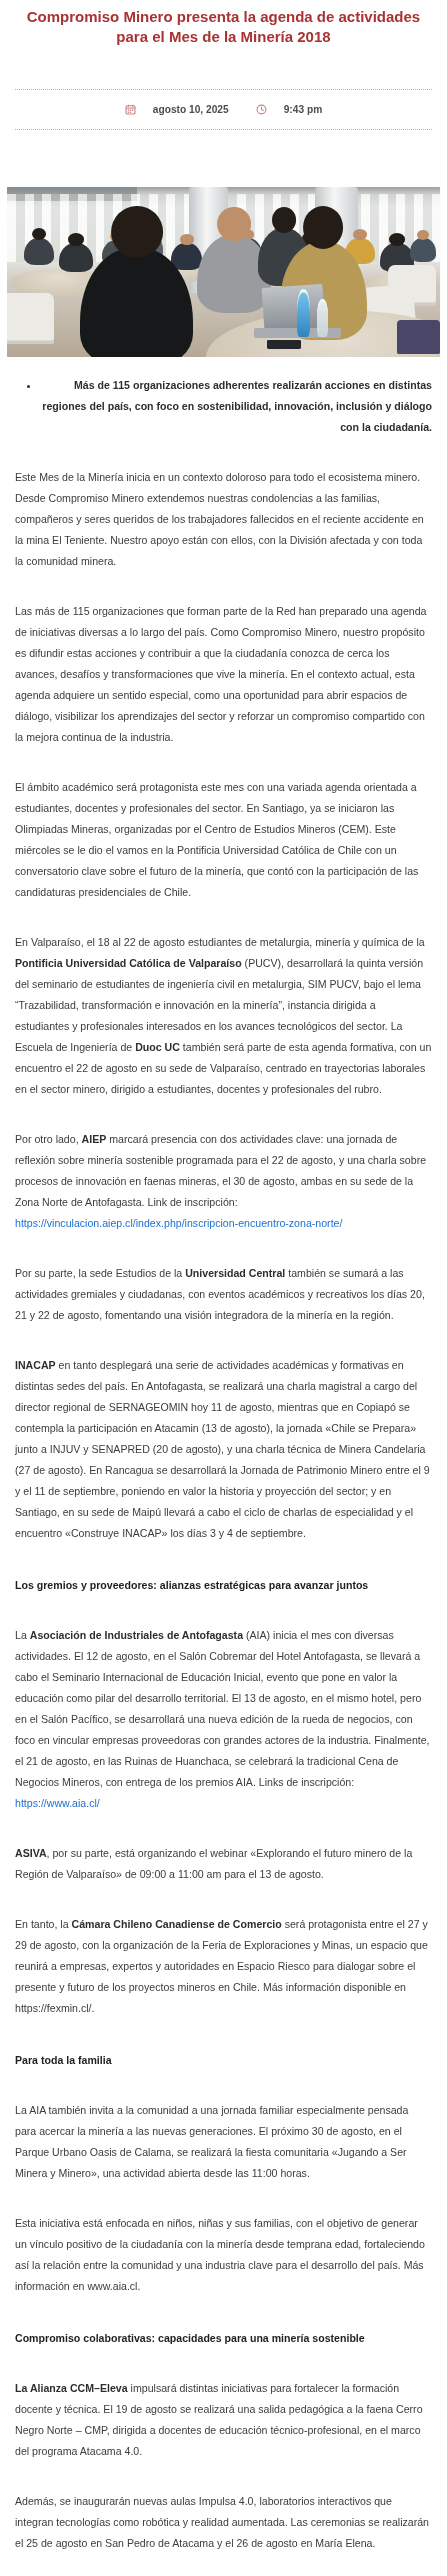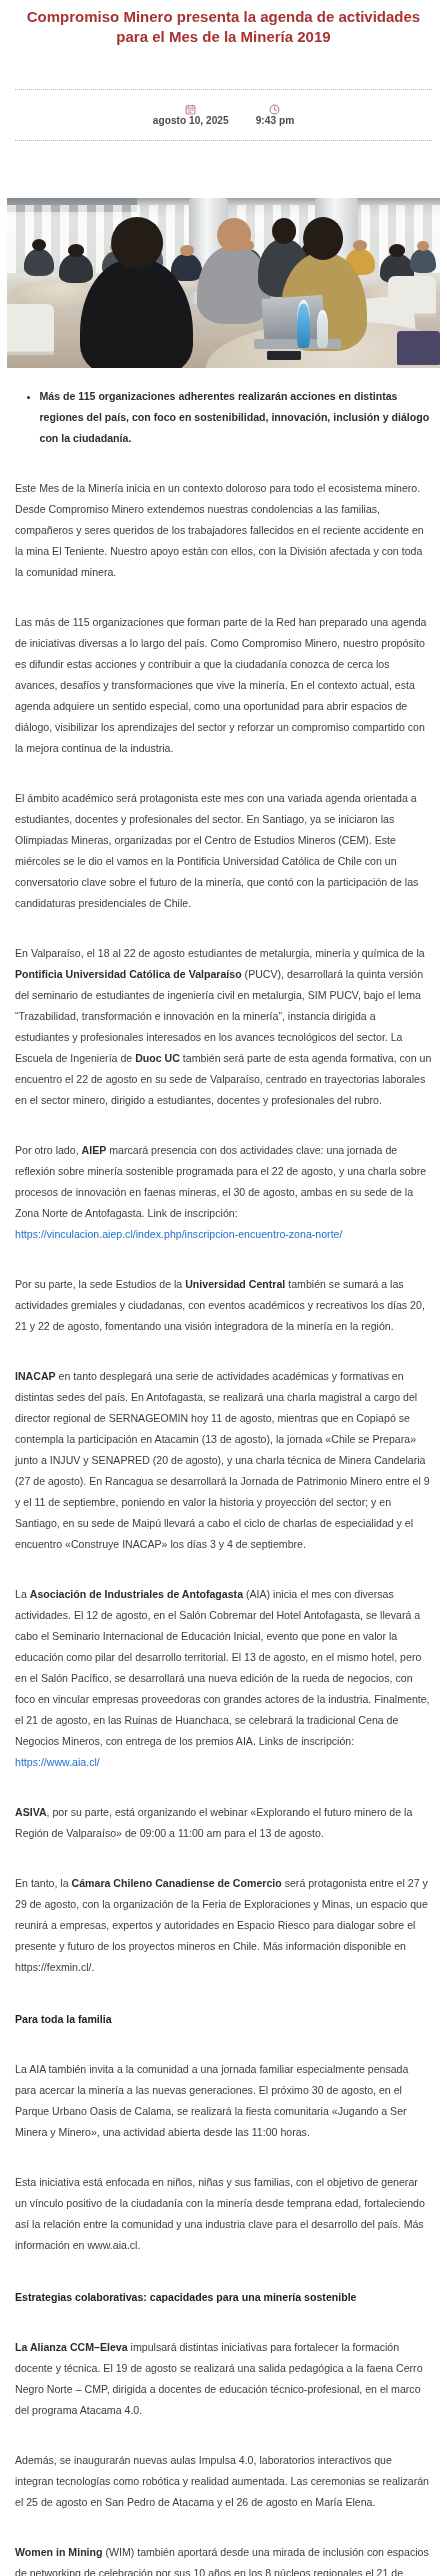--- a/index.html
+++ b/index.html
@@ -4,21 +4,21 @@
 <style>
   html,body{margin:0;padding:0;background:#ffffff;}
   body{font-family:"Liberation Sans", sans-serif; color:#3c3c3c;}
   .page{width:447px;margin:0 auto;padding:6.8px 15px 27px;box-sizing:border-box;background:#fff;}
 
   h1.title{color:#a93232;text-align:center;font-size:15px;line-height:20.4px;font-weight:700;margin:0;}
 
   .meta{margin-top:41px;border-top:0.7px dotted #b3b3b3;border-bottom:0.7px dotted #b3b3b3;
         padding:14.3px 0;display:flex;justify-content:center;align-items:center;gap:27px;
         color:#4d4d4d;font-size:10.2px;font-weight:600;}
-  .meta-item{display:flex;align-items:center;gap:0;flex-direction:column;}
+  .meta-item{display:flex;align-items:center;gap:17px;}
   .meta-item svg{display:block;}
 
   
   .hero{position:relative;margin:57px -8.2px 0;height:170px;overflow:hidden;border-radius:0.7px;
         background:linear-gradient(180deg,#9ba0a3 0%,#d7d8d6 5%,#eff1ef 12%,#e9eae6 40%,
                    #d2ccc3 55%,#c6bcae 75%,#b4a795 100%);}
   .curtains{position:absolute;top:4%;left:0;right:0;height:40%;opacity:.75;
         background:repeating-linear-gradient(90deg,rgba(255,255,255,.95) 0 8.9px,rgba(203,208,206,.55) 8.9px 17.7px);}
   .wallstrip{position:absolute;top:0;left:0;width:30%;height:8%;background:#787e82;opacity:.65;}
   .pillar{position:absolute;top:0;border-radius:3.4px;
@@ -40,32 +40,32 @@
   .laptop-base{position:absolute;background:#a7adb3;border-radius:2px;}
   .bottle{position:absolute;border-radius:45% 45% 20% 20%;
         background:linear-gradient(#79c6ec,#2e85bf);box-shadow:inset 0 3.4px 0 #eef4f8;}
   .bottle.clear{background:linear-gradient(rgba(236,242,244,.95),rgba(205,216,220,.9));}
   .phone{position:absolute;background:#23262a;border-radius:1.4px;}
   .bag{position:absolute;background:#4a4668;border-radius:4.1px 4.1px 1.4px 1.4px;}
 
   
   .article-body{margin-top:0;}
   .key-points{margin:17.7px 0 20.4px;padding-left:24.5px;list-style:disc;}
-  .key-points li{font-weight:700;font-size:10.6px;line-height:21px;color:#2e2e2e;}
+  .key-points li{font-weight:700;font-size:10.6px;line-height:21px;color:#2e2e2e;text-align:right;}
   .para{font-size:10.6px;line-height:21px;margin:29px 0;color:#3c3c3c;}
   .sec-heading{font-size:10.6px;line-height:21px;margin:31px 0 20.4px;color:#1f1f1f;font-weight:700;}
   .para strong{color:#2e2e2e;}
   .lnk{color:#1e6fd0;text-decoration:none;word-break:break-word;}
 </style>
 </head>
 <body>
 
 <div class="page">
 
-  <h1 class="title">Compromiso Minero presenta la agenda de actividades para el Mes de la Minería 2019</h1>
+  <h1 class="title">Compromiso Minero presenta la agenda de actividades para el Mes de la Minería 2018</h1>
 
   <div class="meta">
     <span class="meta-item">
       <span>
         <svg width="11" height="11" viewBox="0 0 16 16">
           <rect x="1.5" y="2.5" width="13" height="12" rx="1.5" fill="none" stroke="#c98585" stroke-width="1.6"></rect>
           <line x1="1.5" y1="6" x2="14.5" y2="6" stroke="#c98585" stroke-width="1.6"></line>
           <line x1="5" y1="1" x2="5" y2="4" stroke="#c98585" stroke-width="1.6"></line>
           <line x1="11" y1="1" x2="11" y2="4" stroke="#c98585" stroke-width="1.6"></line>
           <rect x="4" y="8" width="2" height="2" fill="#c98585"></rect>
@@ -139,26 +139,27 @@
       <ul class="key-points">
         <li><strong>Más de 115 organizaciones adherentes realizarán acciones en distintas regiones del país, con foco en sostenibilidad, innovación, inclusión y diálogo con la ciudadanía.</strong></li>
       </ul>
       <p class="para"><span>Este Mes de la Minería inicia en un contexto doloroso para todo el ecosistema minero. Desde Compromiso Minero extendemos nuestras condolencias a las familias, compañeros y seres queridos de los trabajadores fallecidos en el reciente accidente en la mina El Teniente. Nuestro apoyo están con ellos, con la División afectada y con toda la comunidad minera.</span></p>
       <p class="para"><span>Las más de 115 organizaciones que forman parte de la Red han preparado una agenda de iniciativas diversas a lo largo del país. Como Compromiso Minero, nuestro propósito es difundir estas acciones y contribuir a que la ciudadanía conozca de cerca los avances, desafíos y transformaciones que vive la minería. En el contexto actual, esta agenda adquiere un sentido especial, como una oportunidad para abrir espacios de diálogo, visibilizar los aprendizajes del sector y reforzar un compromiso compartido con la mejora continua de la industria.</span></p>
       <p class="para"><span>El ámbito académico será protagonista este mes con una variada agenda orientada a estudiantes, docentes y profesionales del sector. En Santiago, ya se iniciaron las Olimpiadas Mineras, organizadas por el Centro de Estudios Mineros (CEM).  Este miércoles se le dio el vamos en la Pontificia Universidad Católica de Chile con un conversatorio clave sobre el futuro de la minería, que contó con la participación de las candidaturas presidenciales de Chile.</span></p>
       <p class="para"><span>En Valparaíso, el 18 al 22 de agosto estudiantes de metalurgia, minería y química de la </span><strong>Pontificia Universidad Católica de Valparaíso</strong><span> (PUCV), desarrollará la quinta versión del seminario de estudiantes de ingeniería civil en metalurgia, SIM PUCV, bajo el lema “Trazabilidad, transformación e innovación en la minería”, instancia dirigida a estudiantes y profesionales interesados en los avances tecnológicos del sector. La Escuela de Ingeniería de </span><strong>Duoc UC</strong><span> también será parte de esta agenda formativa, con un encuentro el 22 de agosto en su sede de Valparaíso, centrado en trayectorias laborales en el sector minero, dirigido a estudiantes, docentes y profesionales del rubro.</span></p>
       <p class="para"><span>Por otro lado, </span><strong>AIEP</strong><span> marcará presencia con dos actividades clave: una jornada de reflexión sobre minería sostenible programada para el 22 de agosto, y una charla sobre procesos de innovación en faenas mineras, el 30 de agosto, ambas en su sede de la Zona Norte de Antofagasta. Link de inscripción: </span><a href="#" class="lnk">https://vinculacion.aiep.cl/index.php/inscripcion-encuentro-zona-norte/</a></p>
       <p class="para"><span>Por su parte, la sede Estudios de la </span><strong>Universidad Central</strong><span> también se sumará a las actividades gremiales y ciudadanas, con eventos académicos y recreativos los días 20, 21 y 22 de agosto, fomentando una visión integradora de la minería en la región.</span></p>
       <p class="para"><strong>INACAP</strong><span> en tanto desplegará una serie de actividades académicas y formativas en distintas sedes del país. En Antofagasta, se realizará una charla magistral a cargo del director regional de SERNAGEOMIN hoy 11 de agosto, mientras que en Copiapó se contempla la participación en Atacamin (13 de agosto), la jornada «Chile se Prepara» junto a INJUV y SENAPRED (20 de agosto), y una charla técnica de Minera Candelaria (27 de agosto). En Rancagua se desarrollará la Jornada de Patrimonio Minero entre el 9 y el 11 de septiembre, poniendo en valor la historia y proyección del sector; y en Santiago, en su sede de Maipú llevará a cabo el ciclo de charlas de especialidad y el encuentro «Construye INACAP» los días 3 y 4 de septiembre.</span></p>
+      <h3 class="sec-heading"><strong>Los gremios y proveedores: alianzas estratégicas para avanzar juntos</strong></h3>
       <p class="para"><span>La </span><strong>Asociación de Industriales de Antofagasta</strong><span> (AIA) inicia el mes con diversas actividades. El 12 de agosto, en el Salón Cobremar del Hotel Antofagasta, se llevará a cabo el Seminario Internacional de Educación Inicial, evento que pone en valor la educación como pilar del desarrollo territorial.  El 13 de agosto, en el mismo hotel, pero en el Salón Pacífico, se desarrollará una nueva edición de la rueda de negocios, con foco en vincular empresas proveedoras con grandes actores de la industria. Finalmente, el 21 de agosto, en las Ruinas de Huanchaca, se celebrará la tradicional Cena de Negocios Mineros, con entrega de los premios AIA. Links de inscripción: </span><a href="#" class="lnk">https://www.aia.cl/</a></p>
       <p class="para"><strong>ASIVA</strong><span>, por su parte, está organizando el webinar «Explorando el futuro minero de la Región de Valparaíso» de 09:00 a 11:00 am para el 13 de agosto.</span></p>
       <p class="para"><span>En tanto, la </span><strong>Cámara Chileno Canadiense de Comercio</strong><span> será protagonista entre el 27 y 29 de agosto, con la organización de la Feria de Exploraciones y Minas, un espacio que reunirá a empresas, expertos y autoridades en Espacio Riesco para dialogar sobre el presente y futuro de los proyectos mineros en Chile. Más información disponible en https://fexmin.cl/.</span></p>
       <h3 class="sec-heading"><strong>Para toda la familia</strong></h3>
       <p class="para"><span>La AIA también invita a la comunidad a una jornada familiar especialmente pensada para acercar la minería a las nuevas generaciones. El próximo 30 de agosto, en el Parque Urbano Oasis de Calama, se realizará la fiesta comunitaria «Jugando a Ser Minera y Minero», una actividad abierta desde las 11:00 horas.</span></p>
       <p class="para"><span>Esta iniciativa está enfocada en niños, niñas y sus familias, con el objetivo de generar un vínculo positivo de la ciudadanía con la minería desde temprana edad, fortaleciendo así la relación entre la comunidad y una industria clave para el desarrollo del país. Más información en www.aia.cl.</span></p>
-      <h3 class="sec-heading"><strong>Estrategias colaborativas: capacidades para una minería sostenible</strong></h3>
+      <h3 class="sec-heading"><strong>Compromiso colaborativas: capacidades para una minería sostenible</strong></h3>
       <p class="para"><strong>La Alianza CCM–Eleva</strong><span> impulsará distintas iniciativas para fortalecer la formación docente y técnica. El 19 de agosto se realizará una salida pedagógica a la faena Cerro Negro Norte – CMP, dirigida a docentes de educación técnico-profesional, en el marco del programa Atacama 4.0.</span></p>
       <p class="para"><span>Además, se inaugurarán nuevas aulas Impulsa 4.0, laboratorios interactivos que integran tecnologías como robótica y realidad aumentada. Las ceremonias se realizarán el 25 de agosto en San Pedro de Atacama y el 26 de agosto en María Elena.</span></p>
       <p class="para"><strong>Women in Mining</strong><span> (WIM) también aportará desde una mirada de inclusión con espacios de networking de celebración por sus 10 años en los 8 núcleos regionales el 21 de agosto. Finalmente, el gran evento de cierre del Mes de la Minería se realizará el 4 de septiembre en el Hotel Mandarín Oriental.</span></p>
     </div>
 
 </div>
 
 
 </body></html>

